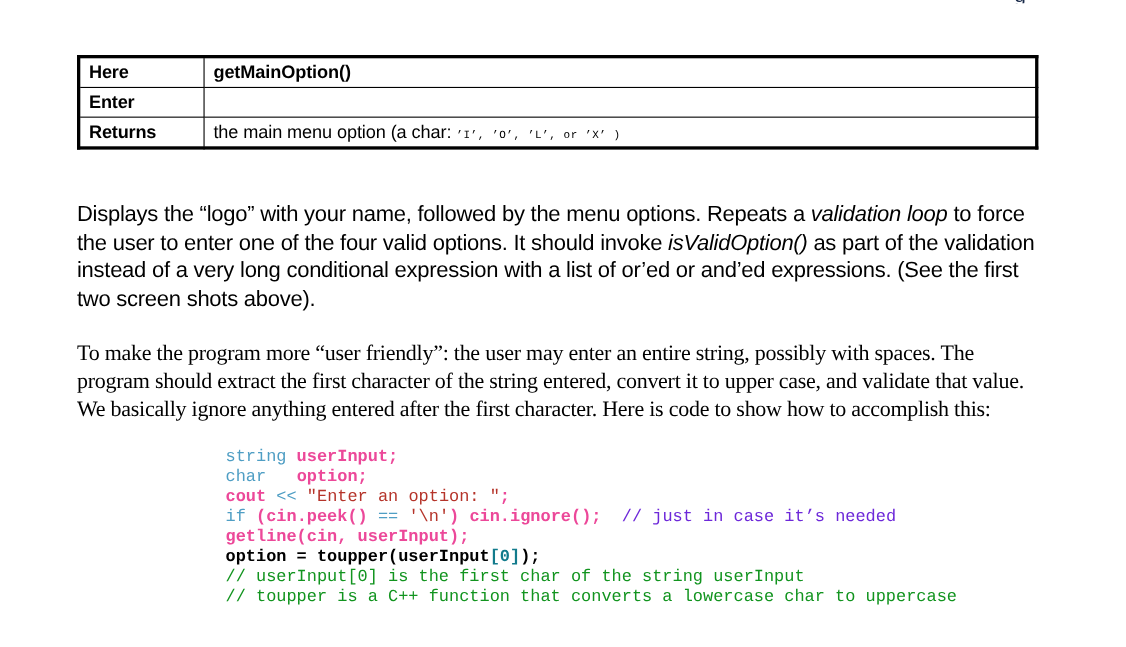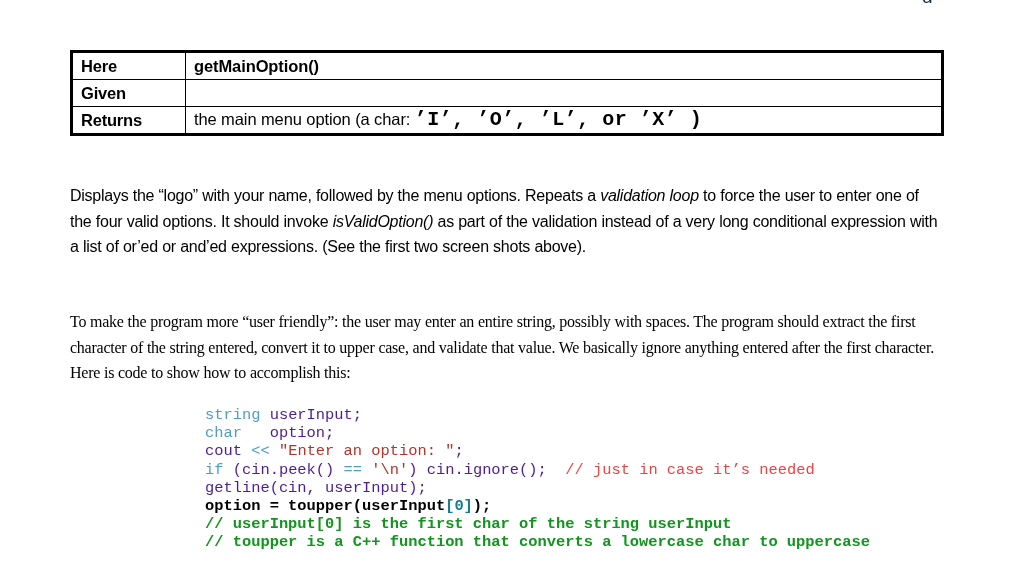--- a/index.html
+++ b/index.html
@@ -57,31 +57,30 @@
   .spec-table td.value {
     font-weight: bold;
     letter-spacing: -0.1px;
   }
   .spec-table td.value-normal {
     font-weight: normal;
     letter-spacing: -0.1px;
   }
   .mono-char {
     font-family: "Liberation Mono", "DejaVu Sans Mono", monospace;
-    font-size: 20px;
+    font-size: 10px;
     letter-spacing: 0.5px;
-    font-weight: bold;
   }
 
   
   .para {
     position: absolute;
     left: 70px;
     width: 872px;
-    font-size: 16px;
+    font-size: 20px;
     line-height: 25.6px;
     letter-spacing: -0.25px;
     word-spacing: 0.1px;
   }
   #para-1 { top: 183px; }
   #para-2 { top: 309px; font-family: Liberation Serif, serif; }
   .para i { font-style: italic; }
 
   
   .code-block {
@@ -90,39 +89,39 @@
     top: 406px;
     font-family: "Liberation Mono", "DejaVu Sans Mono", monospace;
     font-size: 15.4px;
     line-height: 18.2px;
     white-space: pre;
     letter-spacing: 0px;
   }
   .code-line { height: 18.2px; }
   .k   { color: #4f9ec4; }           
   .str { color: #b5342a; }           
-  .cmt { color: #ef4444; }           
-  .cmt-b { color: #12941f; font-weight: bold; margin-top: 40px; }
-  .plain { color: #4c1d95; }
+  .cmt { color: #6d28d9; }           
+  .cmt-b { color: #12941f; font-weight: normal; margin-top: 40px; }
+  .plain { color: #ec4899; font-weight: bold; }
   .bold  { color: #000000; font-weight: bold; margin-top: 44px; }
   .brk   { color: #127b8c; font-weight: bold; }  
 </style>
 </head>
 <body>
 
 <div class="top-clip">g</div>
 
 <table class="spec-table">
   <tbody>
     <tr>
       <td class="label">Here</td>
       <td class="value">getMainOption()</td>
     </tr>
     <tr>
-      <td class="label">Given</td>
+      <td class="label">Enter</td>
       <td class="value-normal"></td>
     </tr>
     <tr>
       <td class="label">Returns</td>
       <td class="value-normal"><span>the main menu option (a char: </span><span class="mono-char">’I’,  ’O’,  ’L’,  or  ’X’ )</span></td>
     </tr>
   </tbody>
 </table>
 
 <div class="para" id="para-1"><span>Displays the “logo” with your name, followed by the menu options. Repeats a </span><i>validation loop</i><span> to force the user to enter one of the four valid options. It should invoke </span><i>isValidOption()</i><span> as part of the validation instead of a very long conditional expression with a list of or’ed or and’ed expressions. (See the first two screen shots above).</span></div>

